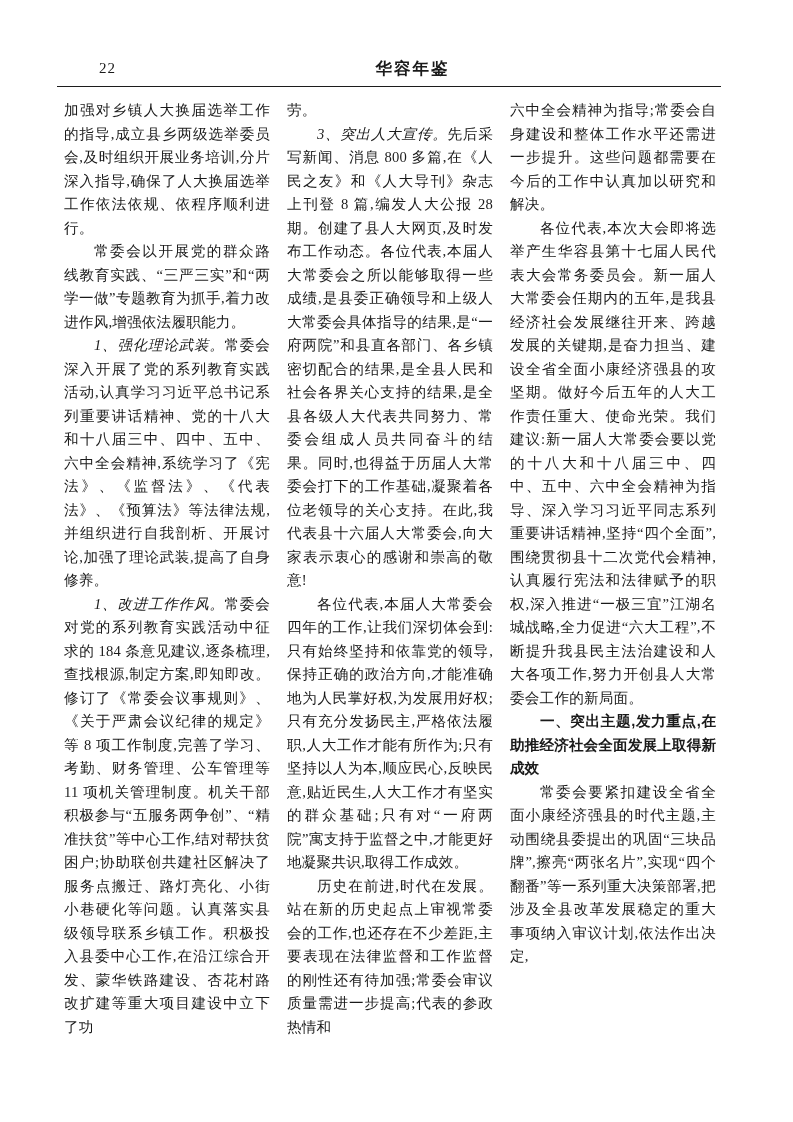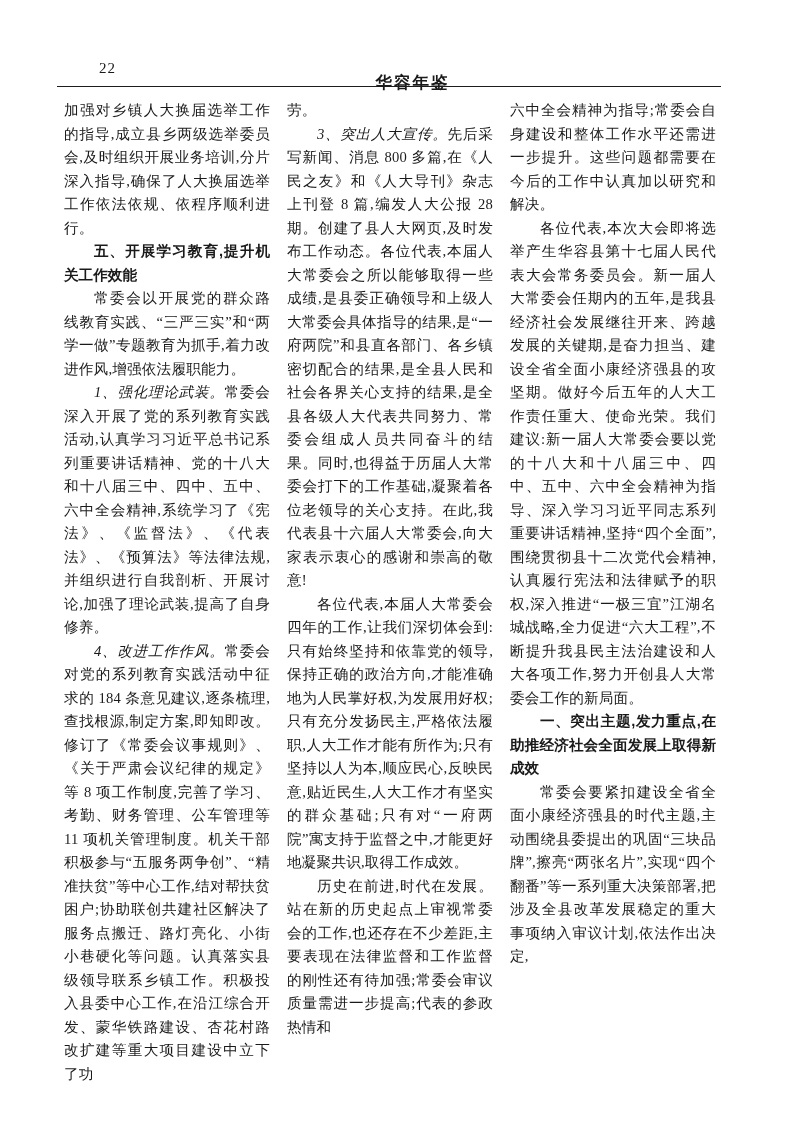--- a/index.html
+++ b/index.html
@@ -16,21 +16,21 @@
     background: #ffffff;
     overflow: hidden;
   }
   
   .header { position: relative; height: 88px; padding-left: 39px; }
   .page-number {
     position: absolute; left: 99px; top: 60px;
     font-size: 15px; letter-spacing: 1px;
   }
   .journal-title {
-    position: absolute; left: 0; right: 0; top: 72px;
+    position: absolute; left: 0; right: 0; top: 58px;
     text-align: center;
     font-size: 16.5px; font-weight: 700; letter-spacing: 2px; margin-left: 32px;
   }
   .header-rule {
     position: absolute; left: 57px; top: 86px;
     width: 664px; height: 0;
     border-top: 1.6px solid #1c1c1c;
   }
   
   .content {
@@ -71,24 +71,23 @@
 
   <div class="header">
     <span class="page-number">22</span>
     <span class="journal-title">华容年鉴</span>
     <div class="header-rule"></div>
   </div>
 
   <div class="content">
     <div class="column">
         <p class="block body">加强对乡镇人大换届选举工作的指导,成立县乡两级选举委员会,及时组织开展业务培训,分片深入指导,确保了人大换届选举工作依法依规、依程序顺利进行。</p>
-        <p class="block heading">五、开展学习教育,提升机关工作效能</p>
         <p class="block body indent">常委会以开展党的群众路线教育实践、“三严三实”和“两学一做”专题教育为抓手,着力改进作风,增强依法履职能力。</p>
         <p class="block body indent"><span class="kai">1、强化理论武装。</span>常委会深入开展了党的系列教育实践活动,认真学习习近平总书记系列重要讲话精神、党的十八大和十八届三中、四中、五中、六中全会精神,系统学习了《宪法》、《监督法》、《代表法》、《预算法》等法律法规,并组织进行自我剖析、开展讨论,加强了理论武装,提高了自身修养。</p>
-        <p class="block body indent"><span class="kai">4、改进工作作风。</span>常委会对党的系列教育实践活动中征求的 184 条意见建议,逐条梳理,查找根源,制定方案,即知即改。修订了《常委会议事规则》、《关于严肃会议纪律的规定》等 8 项工作制度,完善了学习、考勤、财务管理、公车管理等 11 项机关管理制度。机关干部积极参与“五服务两争创”、“精准扶贫”等中心工作,结对帮扶贫困户;协助联创共建社区解决了服务点搬迁、路灯亮化、小街小巷硬化等问题。认真落实县级领导联系乡镇工作。积极投入县委中心工作,在沿江综合开发、蒙华铁路建设、杏花村路改扩建等重大项目建设中立下了功</p>
+        <p class="block body indent"><span class="kai">1、改进工作作风。</span>常委会对党的系列教育实践活动中征求的 184 条意见建议,逐条梳理,查找根源,制定方案,即知即改。修订了《常委会议事规则》、《关于严肃会议纪律的规定》等 8 项工作制度,完善了学习、考勤、财务管理、公车管理等 11 项机关管理制度。机关干部积极参与“五服务两争创”、“精准扶贫”等中心工作,结对帮扶贫困户;协助联创共建社区解决了服务点搬迁、路灯亮化、小街小巷硬化等问题。认真落实县级领导联系乡镇工作。积极投入县委中心工作,在沿江综合开发、蒙华铁路建设、杏花村路改扩建等重大项目建设中立下了功</p>
       </div>
     <div class="column">
         <p class="block body">劳。</p>
         <p class="block body indent"><span class="kai">3、突出人大宣传。</span>先后采写新闻、消息 800 多篇,在《人民之友》和《人大导刊》杂志上刊登 8 篇,编发人大公报 28 期。创建了县人大网页,及时发布工作动态。各位代表,本届人大常委会之所以能够取得一些成绩,是县委正确领导和上级人大常委会具体指导的结果,是“一府两院”和县直各部门、各乡镇密切配合的结果,是全县人民和社会各界关心支持的结果,是全县各级人大代表共同努力、常委会组成人员共同奋斗的结果。同时,也得益于历届人大常委会打下的工作基础,凝聚着各位老领导的关心支持。在此,我代表县十六届人大常委会,向大家表示衷心的感谢和崇高的敬意!</p>
         <p class="block body indent">各位代表,本届人大常委会四年的工作,让我们深切体会到:只有始终坚持和依靠党的领导,保持正确的政治方向,才能准确地为人民掌好权,为发展用好权;只有充分发扬民主,严格依法履职,人大工作才能有所作为;只有坚持以人为本,顺应民心,反映民意,贴近民生,人大工作才有坚实的群众基础;只有对“一府两院”寓支持于监督之中,才能更好地凝聚共识,取得工作成效。</p>
         <p class="block body indent">历史在前进,时代在发展。站在新的历史起点上审视常委会的工作,也还存在不少差距,主要表现在法律监督和工作监督的刚性还有待加强;常委会审议质量需进一步提高;代表的参政热情和</p>
       </div>
     <div class="column">
         <p class="block body">六中全会精神为指导;常委会自身建设和整体工作水平还需进一步提升。这些问题都需要在今后的工作中认真加以研究和解决。</p>
         <p class="block body indent">各位代表,本次大会即将选举产生华容县第十七届人民代表大会常务委员会。新一届人大常委会任期内的五年,是我县经济社会发展继往开来、跨越发展的关键期,是奋力担当、建设全省全面小康经济强县的攻坚期。做好今后五年的人大工作责任重大、使命光荣。我们建议:新一届人大常委会要以党的十八大和十八届三中、四中、五中、六中全会精神为指导、深入学习习近平同志系列重要讲话精神,坚持“四个全面”,围绕贯彻县十二次党代会精神,认真履行宪法和法律赋予的职权,深入推进“一极三宜”江湖名城战略,全力促进“六大工程”,不断提升我县民主法治建设和人大各项工作,努力开创县人大常委会工作的新局面。</p>

